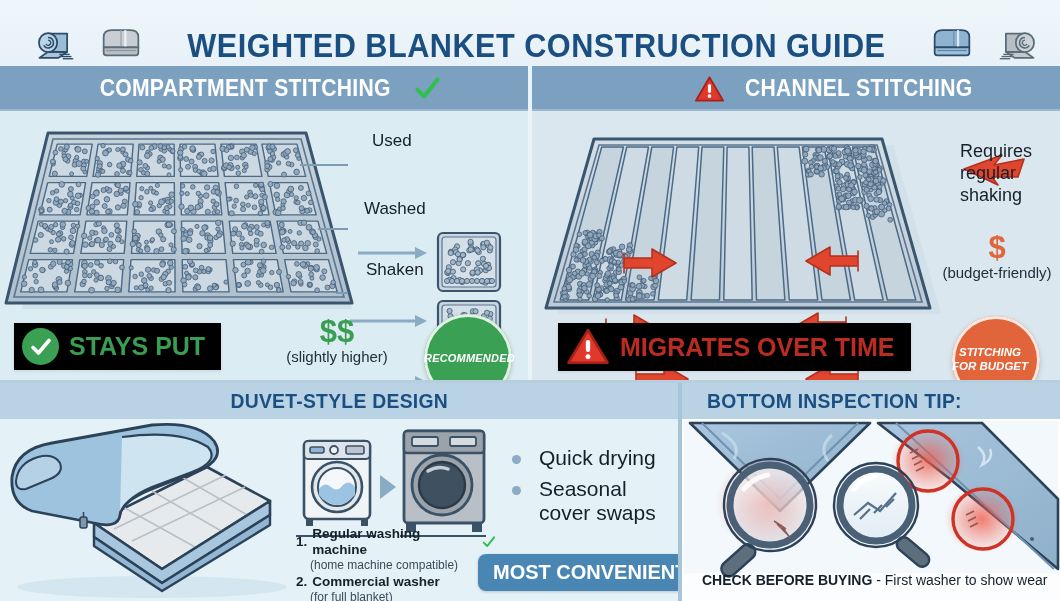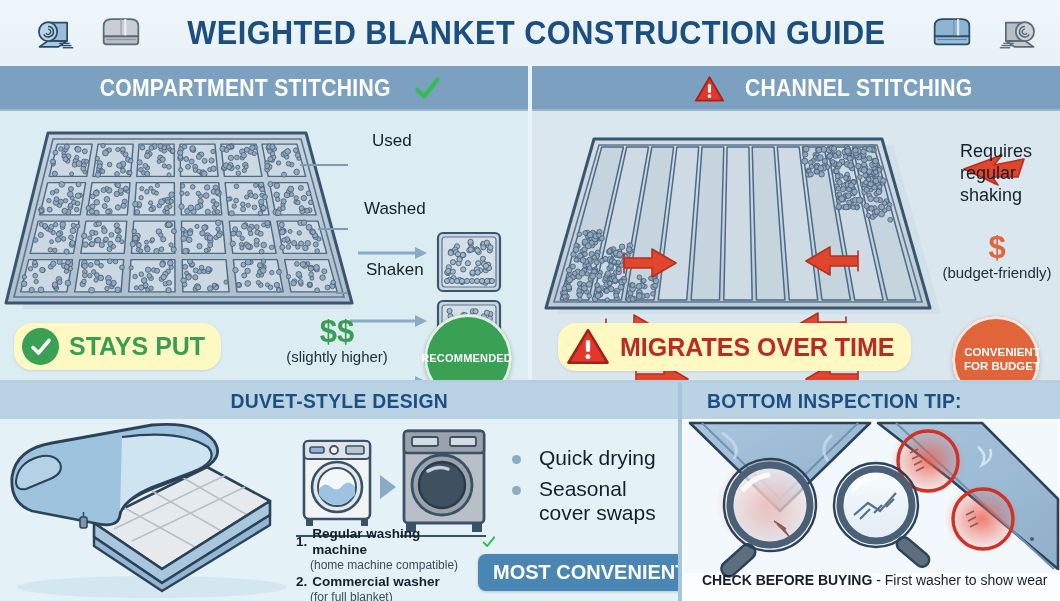--- a/index.html
+++ b/index.html
@@ -10,21 +10,21 @@
     overflow:hidden;
     position:relative;
     background:#e9f3f8;
   }
   .canvas { position:absolute; inset:0; width:1060px; height:601px; }
 
   
   .header {
     position:absolute; left:0; top:0; width:1060px; height:65px;
     background:linear-gradient(180deg,#eff6fa 0%,#e7f1f7 100%);
-    display:flex; align-items:center; justify-content:center; gap:14px;padding-left:13px;
+    display:flex; align-items:flex-end; justify-content:center; gap:14px;padding-left:13px;
   }
   .header-title {
     font-family:"Liberation Sans", sans-serif;
     font-weight:bold; font-size:33px; letter-spacing:.5px;
     color:#1b4f82; white-space:nowrap;
     transform:scaleX(.93); transform-origin:center;
   }
   .hicon { width:52px; height:42px; flex:0 0 auto; }
 
   
@@ -61,21 +61,21 @@
   .vdiv { position:absolute; background:#cfe2ec; }
 
   
   .step-label {
     position:absolute; font-size:17px; color:#15202b; white-space:nowrap;
   }
 
   
   .pill {
     position:absolute; display:flex; align-items:center; gap:10px;
-    background:#fef9c3; border-radius:18px; padding:5px 16px 5px 8px;
+    background:#000000; border-radius:0; padding:5px 16px 5px 8px;
     box-shadow:0 1px 3px rgba(0,0,0,.10);
   }
   .pill-text { font-weight:bold; font-size:25px; white-space:nowrap; }
   .pill-green .pill-text { color:#3a9e52; }
   .pill-red   .pill-text { color:#bb2b22; }
 
   .check-circle {
     width:37px; height:37px; border-radius:50%; background:#3aa054;
     display:flex; align-items:center; justify-content:center; flex:0 0 auto;
   }
@@ -84,23 +84,24 @@
   .money {
     position:absolute; text-align:center; line-height:1.05;
   }
   .money-sym { font-weight:bold; font-size:31px; }
   .money-note { font-size:15px; color:#20303c; white-space:nowrap; }
   .money-green .money-sym { color:#3a9e52; }
   .money-orange .money-sym { color:#e1663c; }
 
   .badge {
     position:absolute; border-radius:50%;
-    display:flex; align-items:center; justify-content:flex-end;
+    display:flex; align-items:center; justify-content:flex-start;
     text-align:center; color:#fff; font-weight:bold;
     box-shadow:inset 0 0 0 3px rgba(255,255,255,.85), 0 2px 5px rgba(0,0,0,.18);
+    font-style:italic;
   }
   #badge-recommended { left:424px; top:314px; width:88px; height:88px; background:#3aa054; font-size:11px; letter-spacing:.2px; }
   #badge-budget      { left:952px; top:316px; width:88px; height:88px; background:#e2643b; font-size:11.5px; line-height:1.2; }
 
   
   .note-right {
     position:absolute; font-size:18px; color:#15202b; line-height:1.16; white-space:nowrap;
   }
 
   
@@ -1609,21 +1610,21 @@
     <span class="pill-text">MIGRATES OVER TIME</span>
   </div>
 
   <div class="money money-orange" style="left:932px; top:232px; width:130px;">
     <div class="money-sym">$</div>
     <div class="money-note">(budget-friendly)</div>
   </div>
 
   <div class="badge" id="badge-budget">
     <span>
-      <span>CONVENIENT</span><br>
+      <span>STITCHING</span><br>
       <span>FOR BUDGET</span>
     </span>
   </div>
 
   <div class="bar2" id="bar-duvet">
     <span class="bar-label">DUVET-STYLE DESIGN</span>
   </div>
   <div class="bar2" id="bar-bottom">
     <span class="bar-label">BOTTOM INSPECTION TIP:</span>
   </div>

